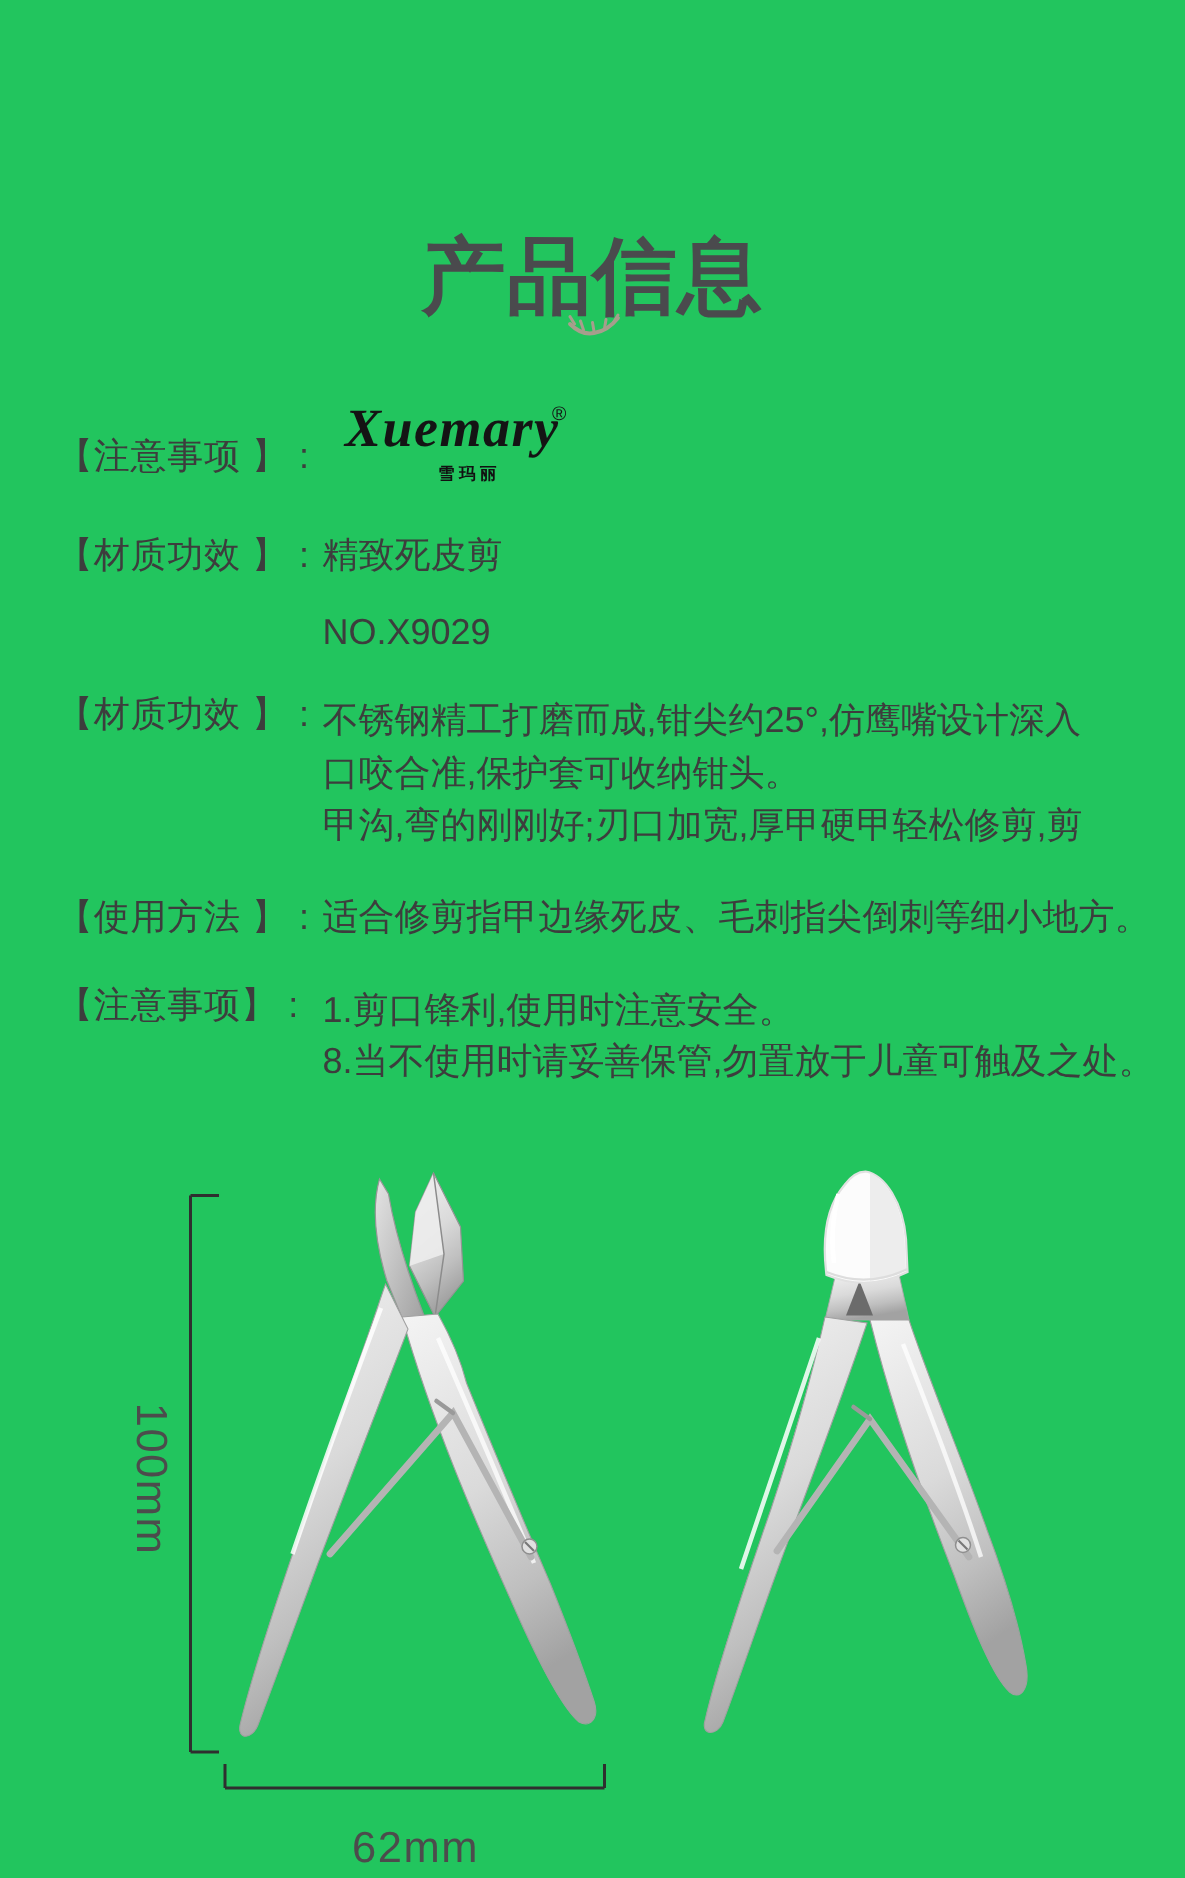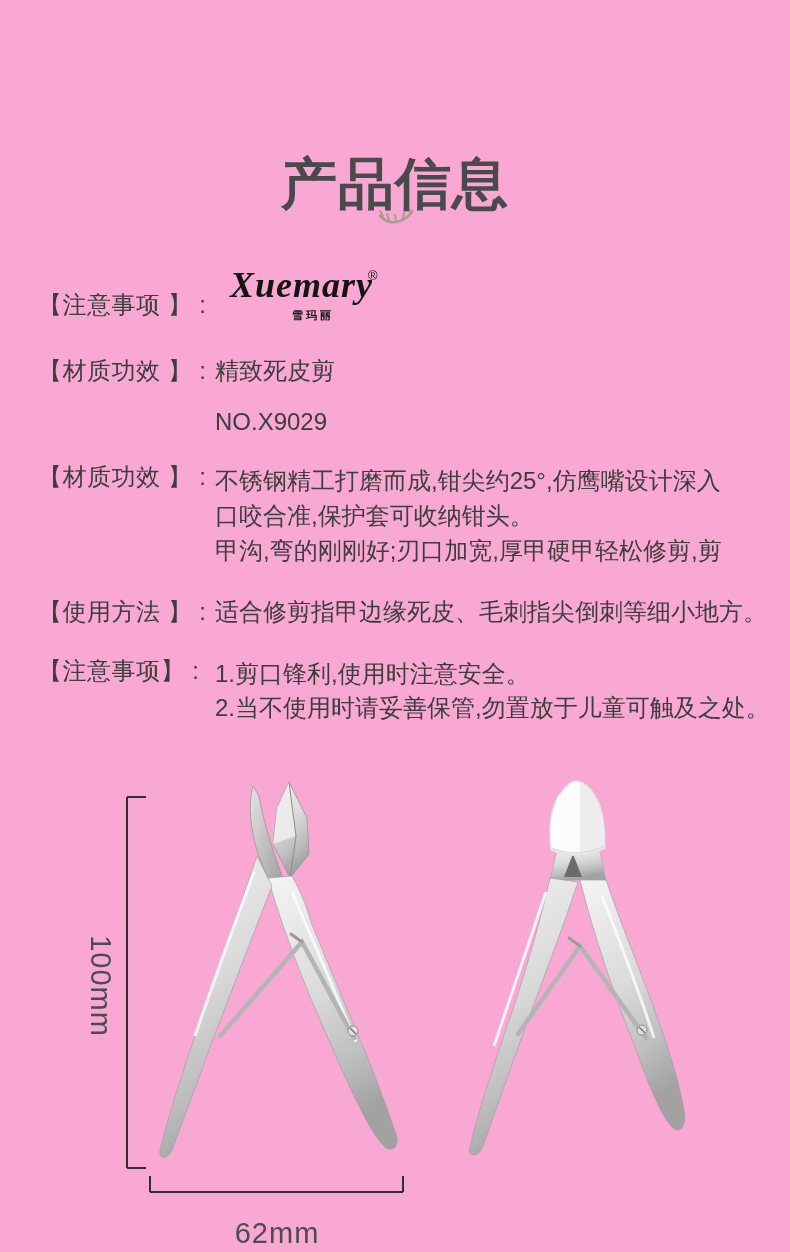--- a/index.html
+++ b/index.html
@@ -1,17 +1,17 @@
 <!DOCTYPE html>
 <html><head>
 <meta charset="utf-8">
 <style>
   html,body{margin:0;padding:0;background:#fff;}
   .page{
-    position:relative;width:790px;height:1252px;background:#f9a8d4;overflow:hidden;
+    position:relative;width:790px;height:1252px;background:#22c55e;overflow:hidden;
     font-family:"Liberation Sans","DejaVu Sans",sans-serif;color:#3d3d3d;
   }
   .title{
     position:absolute;top:116px;left:0;width:790px;text-align:center;
     font-size:56px;font-weight:bold;color:#4a4a4d;letter-spacing:1px;line-height:60px;
   }
   .lash{position:absolute;left:377px;top:206px;width:38px;height:22px;}
   .lbl{position:absolute;left:38px;font-size:24px;line-height:27px;color:#3d3d3d;white-space:nowrap;letter-spacing:.5px;}
   .val{position:absolute;left:215px;font-size:24px;line-height:27px;color:#3d3d3d;white-space:nowrap;}
   .lines3{line-height:35px;}
@@ -76,21 +76,21 @@
     <span>口咬合准,保护套可收纳钳头。</span>
     <span>甲沟,弯的刚刚好;刃口加宽,厚甲硬甲轻松修剪,剪</span>
   </div>
 
   <div class="lbl r-usage">【使用方法 】 :</div>
   <div class="val r-usage">适合修剪指甲边缘死皮、毛刺指尖倒刺等细小地方。</div>
 
   <div class="lbl r-notes">【注意事项】 :</div>
   <div class="val r-notes lines2">
     <span>1.剪口锋利,使用时注意安全。</span>
-    <span>2.当不使用时请妥善保管,勿置放于儿童可触及之处。</span>
+    <span>8.当不使用时请妥善保管,勿置放于儿童可触及之处。</span>
   </div>
 
   <div class="figure">
 
     <svg class="dims" viewBox="0 0 790 472">
       <g stroke="#2f2f2f" stroke-width="2" fill="none">
         <path d="M127,17 L127,388"></path>
         <path d="M127,17 L146,17"></path>
         <path d="M127,388 L146,388"></path>
         <path d="M150,412 L403,412"></path>

